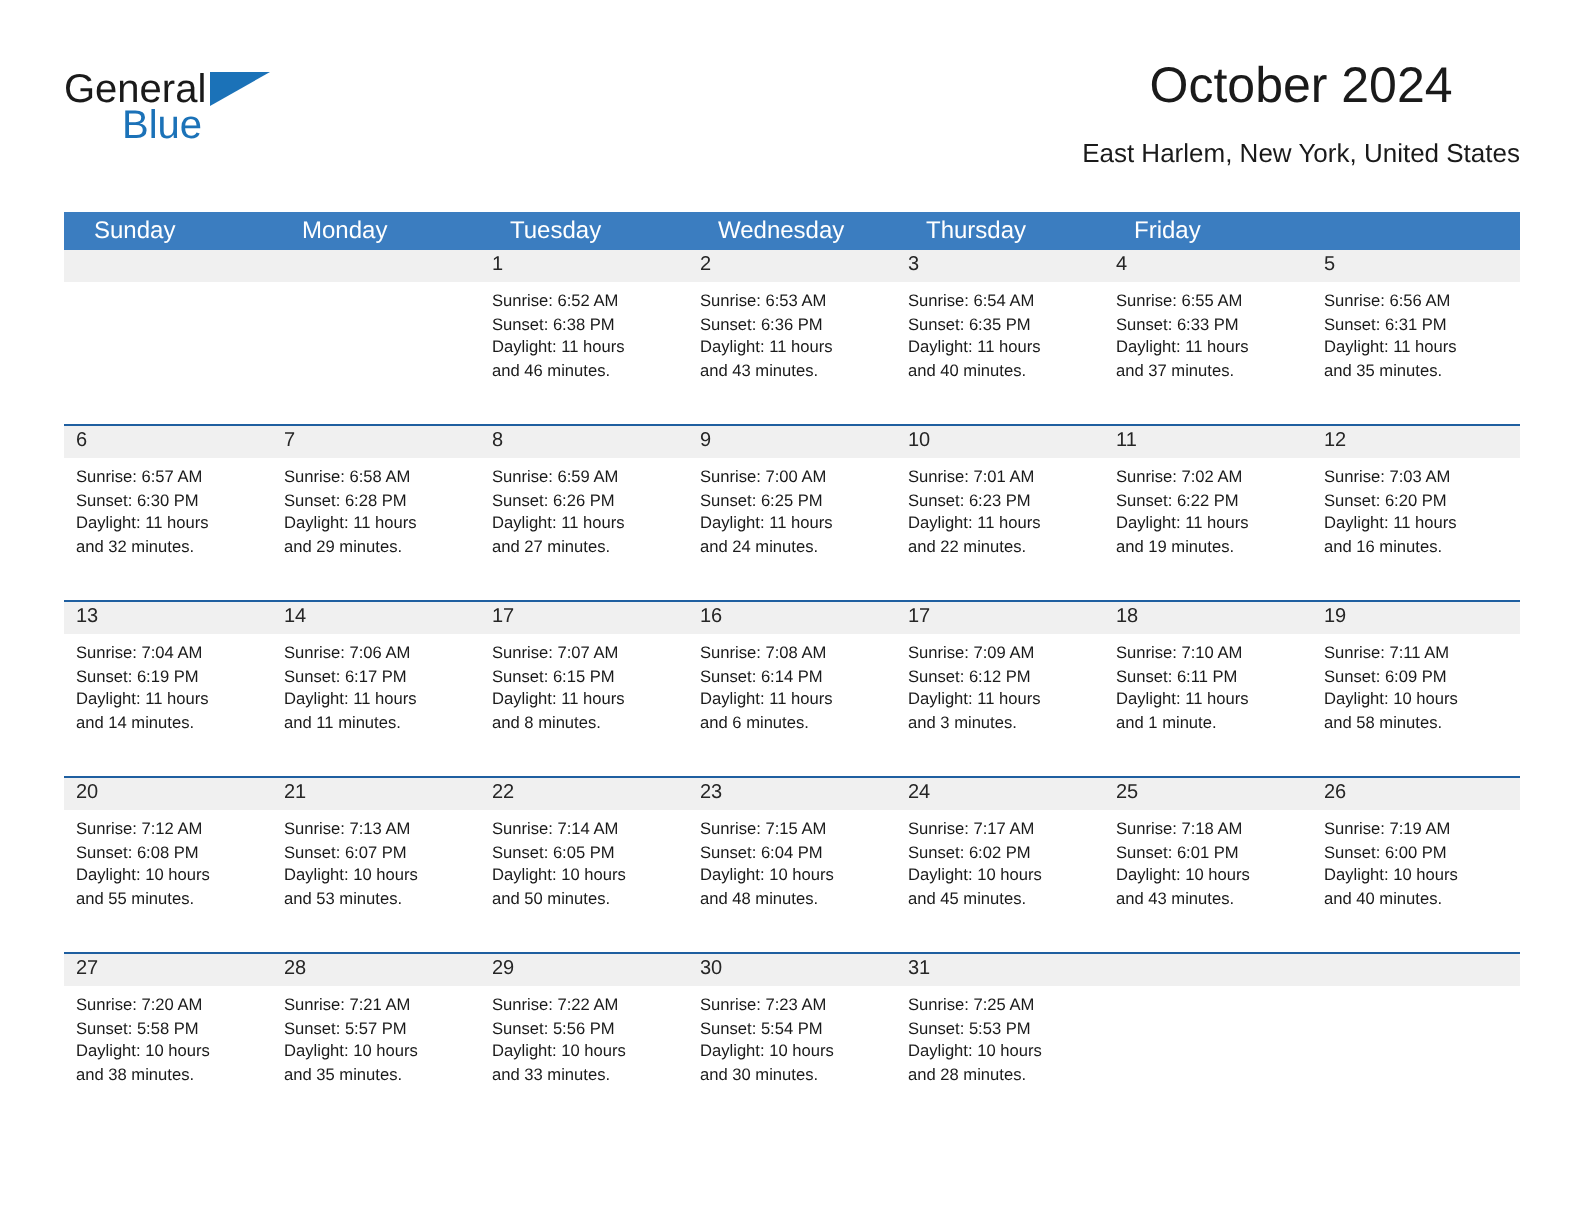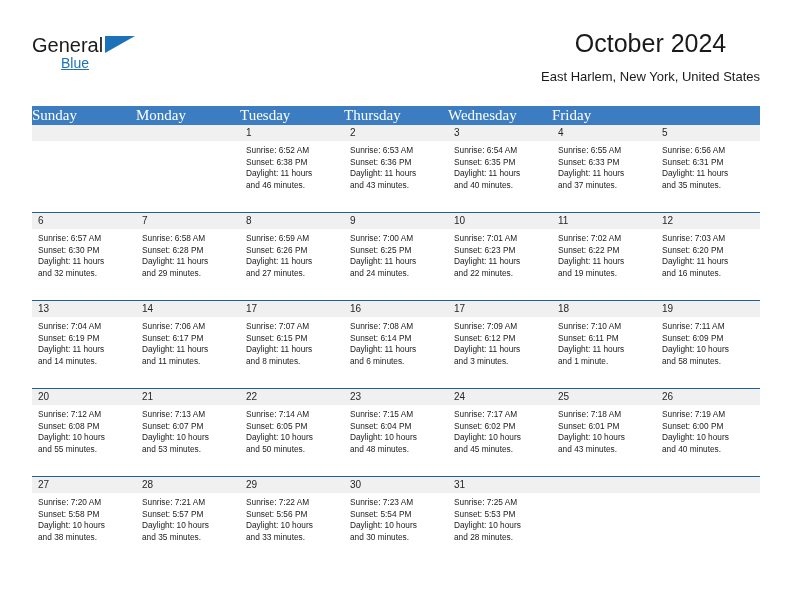--- a/index.html
+++ b/index.html
@@ -42,25 +42,24 @@
     font-size: 20px;
     line-height: 22px;
     color: #1a1a1a;
     letter-spacing: 0px;
     font-family: "Liberation Sans", sans-serif;
   }
   .logo-blue {
     position: absolute;
     left: 29px;
     top: 18px;
-    font-size: 14px;
+    font-size: 20px;
     line-height: 22px;
     color: #1b72b8;
     font-family: "Liberation Sans", sans-serif;
-    text-decoration: underline;
   }
   .logo-triangle {
     position: absolute;
     left: 73px;
     top: 2px;
     width: 0;
     height: 0;
     border-left: 30px solid #1b72b8;
     border-bottom: 17px solid transparent;
   }
@@ -98,24 +97,24 @@
     display: flex;
     width: 728px;
     background: #3b7dc0;
     height: 19px;
   }
   .weekday {
     flex: 0 0 104px;
     width: 104px;
     box-sizing: border-box;
     color: #ffffff;
-    font-size: 15px;
+    font-size: 12px;
     line-height: 19px;
-    padding-left: 0;
-    font-family: Liberation Serif, serif;
+    padding-left: 15px;
+    font-family: Liberation Sans, sans-serif;
     white-space: nowrap;
     overflow: hidden;
   }
   .week-row {
     display: flex;
     width: 728px;
     border-top: 1.5px solid #1f5fa0;
     box-sizing: border-box;
   }
   .week-row.first {
@@ -175,22 +174,22 @@
     </div>
 
   </div>
 
   <div class="calendar">
 
     <div class="weekday-row">
       <div class="weekday">Sunday</div>
       <div class="weekday">Monday</div>
       <div class="weekday">Tuesday</div>
+      <div class="weekday">Wednesday</div>
       <div class="weekday">Thursday</div>
-      <div class="weekday">Wednesday</div>
       <div class="weekday">Friday</div>
     </div>
 
     <div id="weeks-container">
         <div class="week-row first">
           <div class="day-cell empty">
             <div class="daynum-band"></div>
             <div class="detail">
               <div class="detail-line"></div>
               <div class="detail-line"></div>

